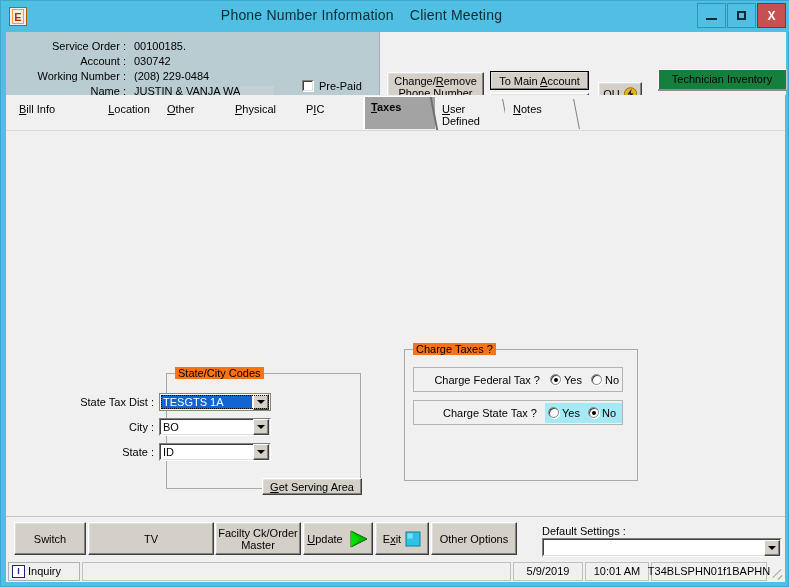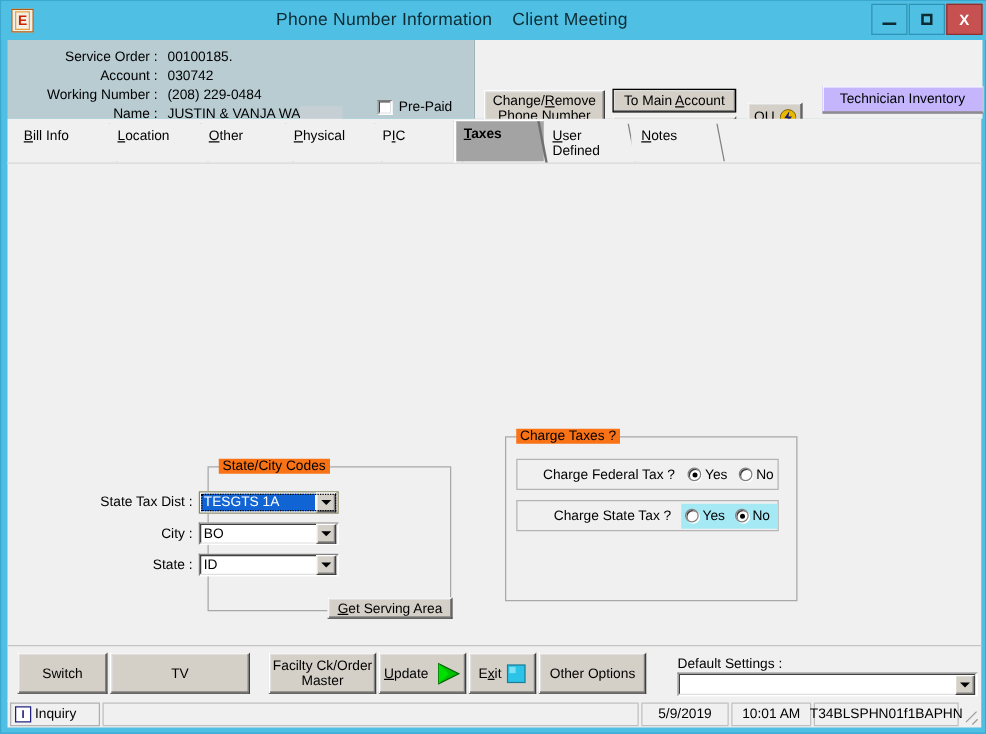--- a/index.html
+++ b/index.html
@@ -97,21 +97,21 @@
 
   .hdr-btn-change{position:absolute;left:381px;top:40px;width:97px;height:30px;}
   .hdr-btn-main{position:absolute;left:484px;top:39px;width:99px;height:19px;}
   .hdr-btn-attach{position:absolute;left:484px;top:61px;width:99px;height:18px;}
   .hdr-btn-qu{position:absolute;left:592px;top:50px;width:44px;height:23px;gap:4px;}
   .bolt{
     width:13px;height:14px;display:inline-block;position:relative;
   }
   .hdr-btn-tech{
     position:absolute;left:652px;top:37px;width:128px;height:20px;
-    background:#c4b5fd;border:none;
+    background:#15803d;border:none;
     box-shadow:inset 1px 1px 0 #ffffff;
     border-bottom:2px solid #8c8c8c;border-right:1px solid #c8c8c8;
     display:flex;align-items:center;justify-content:center;font-size:11px;
   }
 
   
   .tabstrip{
     position:absolute;left:5px;top:94px;width:779px;height:36px;
     background:#f0f0f0;
   }
@@ -323,21 +323,21 @@
     <div class="hdr-btn-tech">Technician Inventory</div>
   </div>
 
   <div class="tabstrip">
 
     <div class="tab" style="left:5px;width:80px;">
       <span><u>B</u>ill Info</span>
       <span class="tab-edge"></span>
     </div>
 
-    <div class="tab" style="left:80px;width:78px;">
+    <div class="tab" style="left:80px;width:78px;text-align:center;">
       <span><u>L</u>ocation</span>
       <span class="tab-edge"></span>
     </div>
 
     <div class="tab" style="left:153px;width:73px;">
       <span><u>O</u>ther</span>
       <span class="tab-edge"></span>
     </div>
 
     <div class="tab" style="left:221px;width:76px;">
@@ -432,21 +432,21 @@
           <span class="radio on"></span>
           <span>No</span>
         </span>
       </div>
     </div>
 
   </div>
 
   <div class="bottombar">
     <div class="btn bbtn" style="left:8px;width:72px;">Switch</div>
-    <div class="btn bbtn" style="left:82px;width:112px;">TV</div>
+    <div class="btn bbtn" style="left:82px;width:126px;">TV</div>
     <div class="btn bbtn" style="left:209px;width:86px;">
       <div>
         <div>Facilty Ck/Order</div>
         <div>Master</div>
       </div>
     </div>
 
     <div class="btn bbtn" style="left:297px;width:70px;gap:4px;">
       <span><u>U</u>pdate</span>
       <svg width="22" height="22" viewBox="0 0 22 22">

